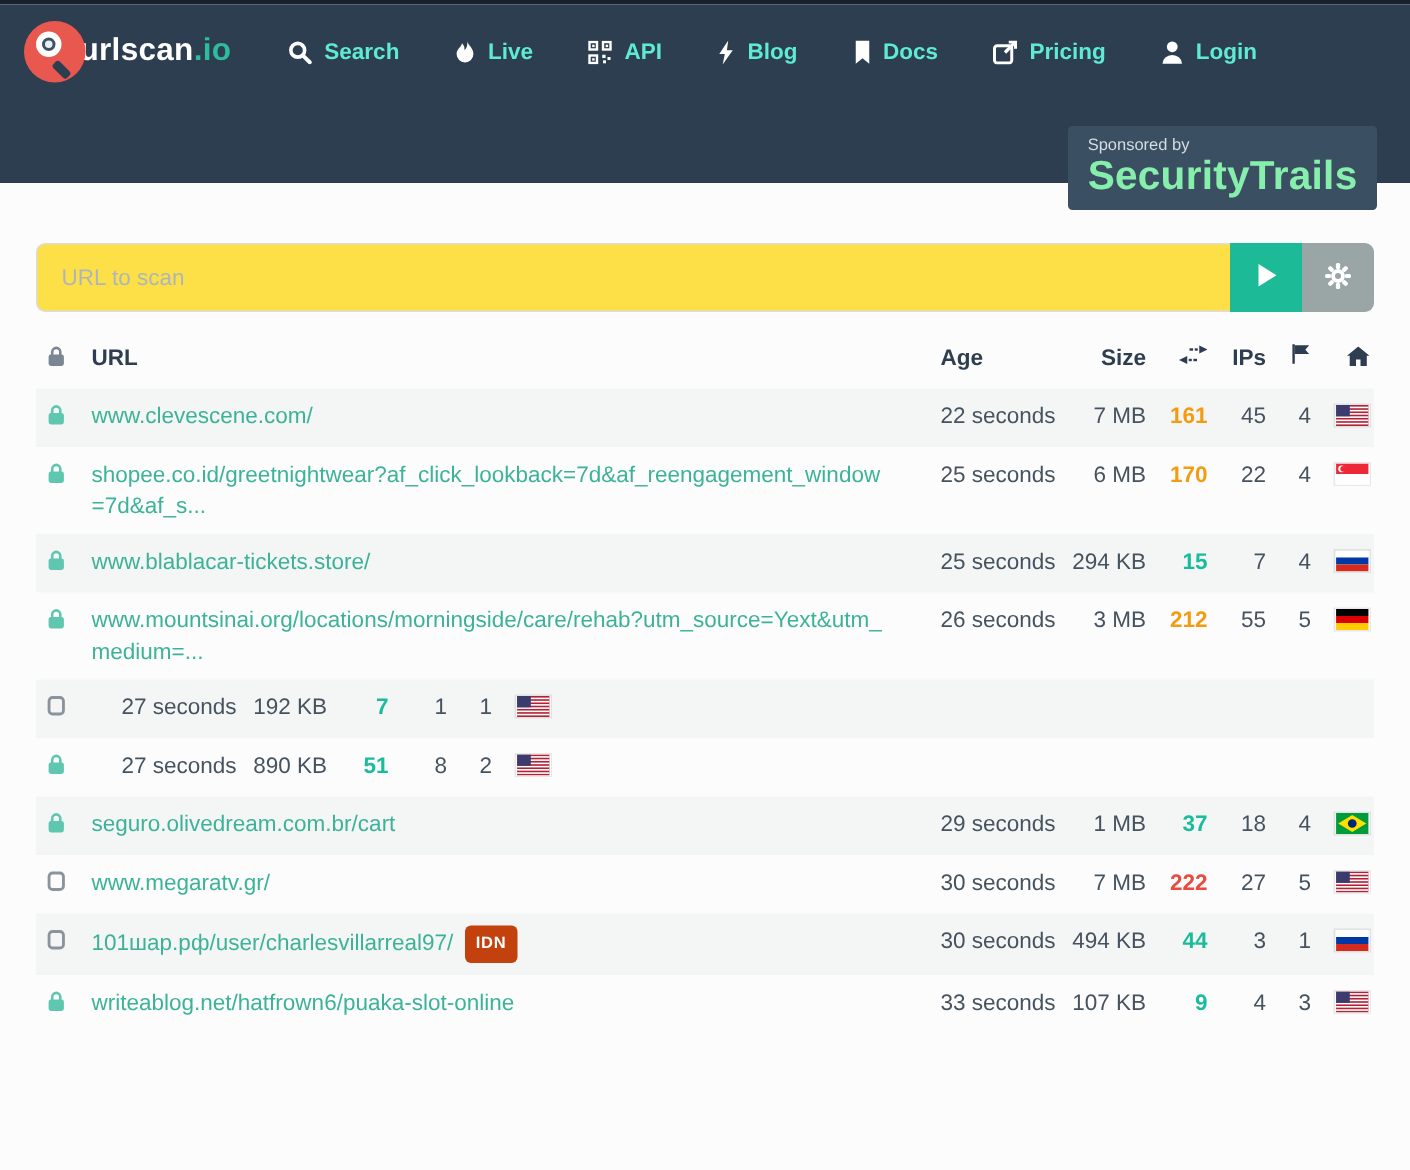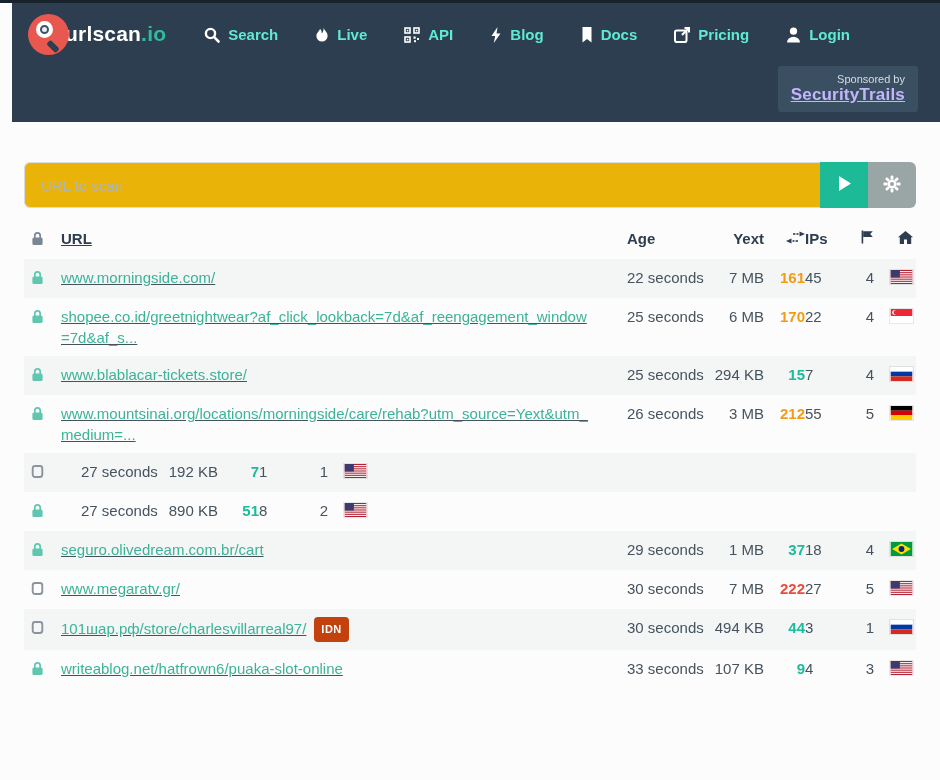--- a/index.html
+++ b/index.html
@@ -12,21 +12,20 @@
     overflow:hidden;
     position:relative;
   }
   .top-strip { height:3px; background:#17222c; }
   
   .site-header {
     position:relative;
     height:119px;
     background:#2d3e50;
     color:#fff;
-    margin-left:12px;
   }
   .nav-bar {
     display:flex; align-items:center;
     height:62px;
     padding-left:16px;
   }
   .brand { display:flex; align-items:center; cursor:pointer; }
   .logo-circle {
     width:41px; height:41px; border-radius:50%;
     background:#e8584e; position:relative; flex:0 0 41px;
@@ -48,57 +47,57 @@
   .brand-text { font-size:21px; font-weight:700; margin-left:-4px; letter-spacing:.2px; }
   .brand-text .tld { color:#2dbc9c; font-weight:700; }
   .nav-items { display:flex; align-items:center; margin-left:38px; }
   .nav-item {
     display:flex; align-items:flex-end; gap:8px;
     color:#5eead4; font-size:15px; font-weight:700;
     margin-right:37px; cursor:pointer; white-space:nowrap;
   }
   .nav-item svg { display:block; }
   .sponsor-box {
-    position:absolute; right:22px; top:63px;
+    position:absolute; right:22px; top:81px;
     background:#3b4f63; border-radius:3px;
-    padding:7px 13px 9px 13px; cursor:pointer;text-align:right;
+    padding:7px 13px 9px 13px; cursor:pointer;
   }
   .sponsor-pre { font-size:11px; color:#d5dde2; margin-bottom:1px; }
-  .sponsor-name { font-size:17px; font-weight:700; color:#c4b5fd; letter-spacing:.2px; line-height:1;text-decoration:underline; }
+  .sponsor-name { font-size:27px; font-weight:700; color:#86efac; letter-spacing:.2px; line-height:1; }
   
   .container { width:892px; margin:0 auto 0 24px; }
   .scan-row { display:flex; margin-top:40px; }
   .scan-input {
     flex:1; height:46px;
     border:1px solid #dcdcdc; border-right:none;
     border-radius:6px 0 0 6px;
     font-size:15px; padding:0 16px;
     font-family:"Liberation Sans", sans-serif;
-    color:#46535f; background:#eab308; outline:none;
+    color:#46535f; background:#fde047; outline:none;
   }
   .scan-input::placeholder { color:#aeb6bd; }
   .btn { width:48px; height:46px; border:none; cursor:pointer;
     display:flex; align-items:center; justify-content:center; }
   .btn-submit { background:#1dba97; }
   .btn-options { background:#9aa5a5; border-radius:0 6px 6px 0; }
   
   .section-title-row { display:flex; align-items:center; gap:10px; margin-top:25px; }
   .section-title { font-size:25px; color:#34495e; font-weight:400; }
   
   .scan-table { margin-top:12px; font-size:15px; }
   .t-row { display:flex; align-items:flex-start; padding:8px 0; line-height:21px; }
   .t-row.stripe { background:#f4f5f5; }
   .t-head { font-weight:700; color:#2e3d4f; }
   .c-lock { width:37px; padding-left:7px; padding-top:2px; flex:0 0 37px; }
-  .c-url { flex:1 1 auto; min-width:0; word-break:break-all; padding-right:12px;text-decoration:underline; }
+  .c-url { flex:1 1 auto; min-width:0; word-break:break-all; padding-right:12px; }
   .c-url a { color:#3cb398; text-decoration:none; cursor:pointer; }
   .c-age { width:86px; flex:0 0 86px; padding-left:20px; white-space:nowrap; }
   .c-size { width:71px; flex:0 0 71px; text-align:right; white-space:nowrap; }
   .c-req { width:41px; flex:0 0 41px; text-align:right; font-weight:700; }
-  .c-ips { width:39px; flex:0 0 39px; text-align:left; }
+  .c-ips { width:39px; flex:0 0 39px; text-align:right; }
   .c-flags { width:30px; flex:0 0 30px; text-align:right; }
   .c-country { width:42px; flex:0 0 42px; display:flex; justify-content:flex-end; padding-right:3px; padding-top:3px; }
   .t-head .c-req, .t-head .c-flags, .t-head .c-country { font-weight:400; }
   .flag-img { width:23px; height:14px; display:block; box-shadow:0 0 0 1px rgba(0,0,0,.08); }
   .idn-badge {
     display:inline-block; background:#c2410c; color:#fff;
     font-size:11px; font-weight:700; letter-spacing:.5px;
     border-radius:4px; padding:2px 7px; margin-left:8px;
     vertical-align:1px;
   }
@@ -228,21 +227,21 @@
 
 
   <div class="scan-table">
     <div class="t-row t-head">
       <div class="c-lock"><svg width="13" height="15" viewBox="0 0 13 15">
             <path d="M3.8 7 V4.6 a2.7 2.7 0 0 1 5.4 0 V7" fill="none" stroke="#7b8694" stroke-width="1.7"></path>
             <rect x="1.4" y="6.4" width="10.2" height="7.6" rx="1.6" fill="#7b8694"></rect>
           </svg></div>
       <div class="c-url">URL</div>
       <div class="c-age">Age</div>
-      <div class="c-size">Yext</div>
+      <div class="c-size">Size</div>
       <div class="c-req"><svg width="19" height="13" viewBox="0 0 19 13">
             <g fill="#2e3d4f">
               <polygon points="19,3 13.5,0.4 13.5,5.6"></polygon>
               <rect x="10.5" y="2.2" width="2" height="1.6"></rect>
               <rect x="7" y="2.2" width="2.4" height="1.6"></rect>
               <polygon points="0,10 5.5,7.4 5.5,12.6"></polygon>
               <rect x="6.5" y="9.2" width="2" height="1.6"></rect>
               <rect x="9.6" y="9.2" width="2.4" height="1.6"></rect>
             </g>
           </svg></div>
@@ -256,21 +255,21 @@
             <path d="M7.5 0 L0 6.2 h1.8 V13 h4.2 V8.6 h3 V13 h4.2 V6.2 H15 Z" fill="#2e3d4f"></path>
           </svg>
         </div>
     </div>
     <div>
         <div class="t-row stripe">
           <div class="c-lock"><svg width="13" height="15" viewBox="0 0 13 15">
               <path d="M3.8 7 V4.6 a2.7 2.7 0 0 1 5.4 0 V7" fill="none" stroke="#5fc6af" stroke-width="1.7"></path>
               <rect x="1.4" y="6.4" width="10.2" height="7.6" rx="1.6" fill="#5fc6af"></rect>
             </svg></div>
-          <div class="c-url"><a>www.morningside.com/</a></div>
+          <div class="c-url"><a>www.clevescene.com/</a></div>
           <div class="c-age">22 seconds</div>
           <div class="c-size">7 MB</div>
           <div class="c-req" style="color: rgb(243, 156, 18);">161</div>
           <div class="c-ips">45</div>
           <div class="c-flags">4</div>
           <div class="c-country">
             <svg class="flag-img" viewBox="0 0 20 13">
               <rect width="20" height="13" fill="#b22234"></rect>
               <g fill="#fff">
                 <rect y="1" width="20" height="1"></rect>
@@ -432,21 +431,21 @@
                 <rect y="11" width="20" height="1"></rect>
               </g>
               <rect width="8.5" height="7" fill="#3c3b6e"></rect>
             </svg>
           </div>
         </div>
         <div class="t-row stripe">
           <div class="c-lock"><svg width="13" height="15" viewBox="0 0 13 15">
               <rect x="1.7" y="2" width="9.6" height="11" rx="2.4" fill="none" stroke="#8b939c" stroke-width="1.9"></rect>
             </svg></div>
-          <div class="c-url"><a>101шар.рф/store/charlesvillarreal97/</a><span class="idn-badge">IDN</span></div>
+          <div class="c-url"><a>101шар.рф/user/charlesvillarreal97/</a><span class="idn-badge">IDN</span></div>
           <div class="c-age">30 seconds</div>
           <div class="c-size">494 KB</div>
           <div class="c-req" style="color: rgb(26, 188, 156);">44</div>
           <div class="c-ips">3</div>
           <div class="c-flags">1</div>
           <div class="c-country">
             <svg class="flag-img" viewBox="0 0 20 13">
               <rect width="20" height="13" fill="#fff"></rect>
               <rect y="4.33" width="20" height="4.34" fill="#0039a6"></rect>
               <rect y="8.67" width="20" height="4.33" fill="#d52b1e"></rect>

